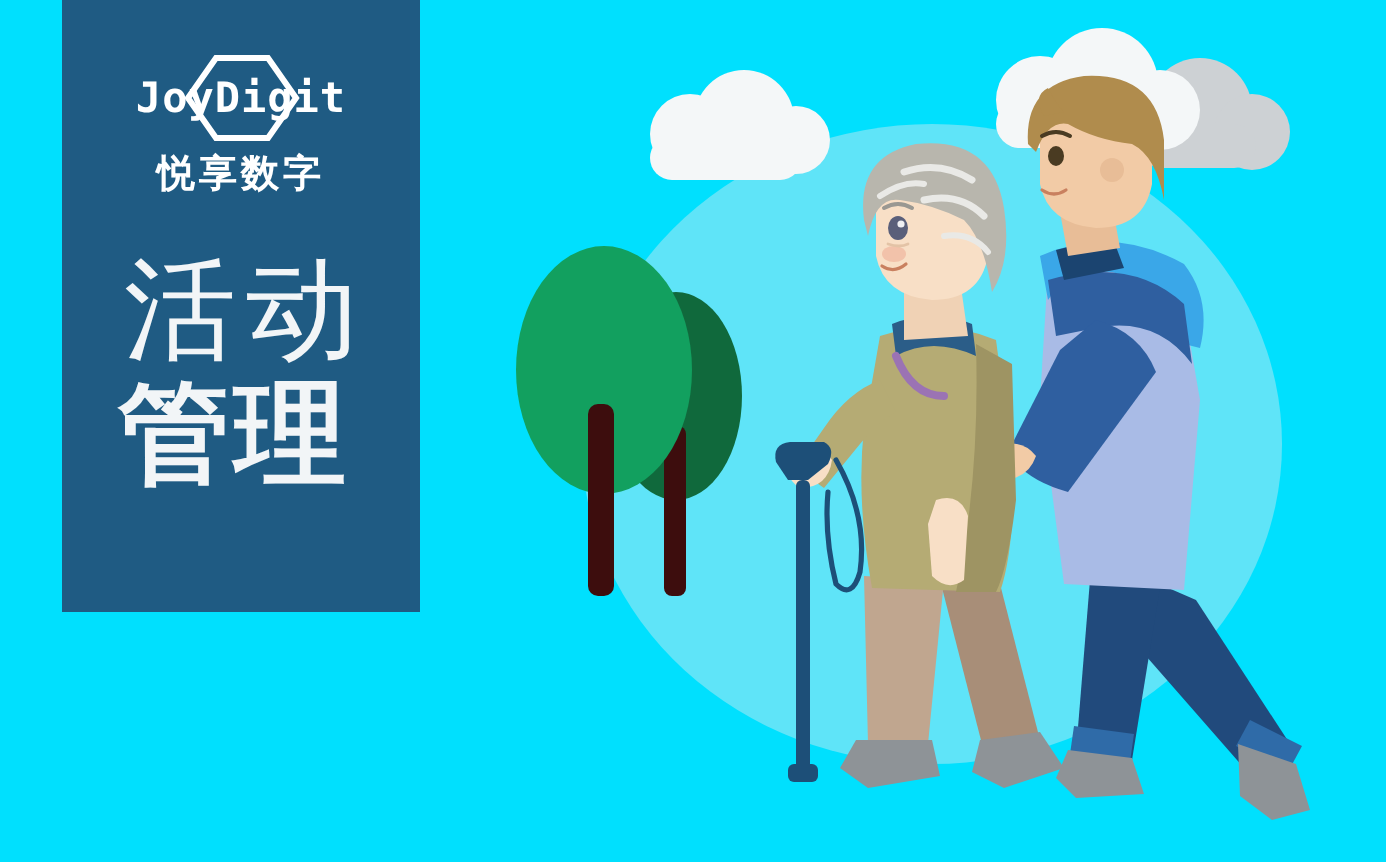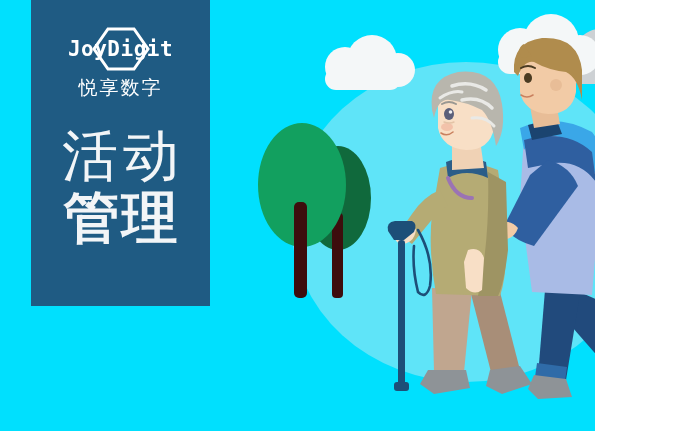--- a/index.html
+++ b/index.html
@@ -2,21 +2,21 @@
 <html><head>
 <meta charset="utf-8">
 <style>
   html, body {
     margin: 0;
     padding: 0;
     background: #ffffff;
   }
   #poster {
     position: relative;
-    width: 595px;
+    width: 693px;
     height: 431px;
     overflow: hidden;
     font-family: "Liberation Sans", "DejaVu Sans", sans-serif;
     background: #00e0fe;
   }
   #bg-cyan {
     position: absolute;
     inset: 0;
     background: #00e0fe;
   }
@@ -66,30 +66,30 @@
     font-weight: bold;
     letter-spacing: 0.5px;
     color: #ffffff;
     white-space: nowrap;
     line-height: 1;
   }
   #logo-sub {
     margin-top: 6px;
     font-family: "DejaVu Sans", "Liberation Sans", sans-serif;
     font-size: 19px;
-    font-weight: normal;
+    font-weight: bold;
     letter-spacing: 2px;
     color: #ffffff;
     line-height: 1;
   }
   #title-block {
     margin-top: 30px;
     display: flex;
     flex-direction: column;
-    align-items: center;
+    align-items: flex-start;
   }
   .title-line {
     color: #f2f5f7;
     line-height: 1.04;
     white-space: nowrap;
     font-family: "DejaVu Sans", "Liberation Sans", sans-serif;
   }
   #title-line-1 {
     font-size: 56px;
     font-weight: 400;

